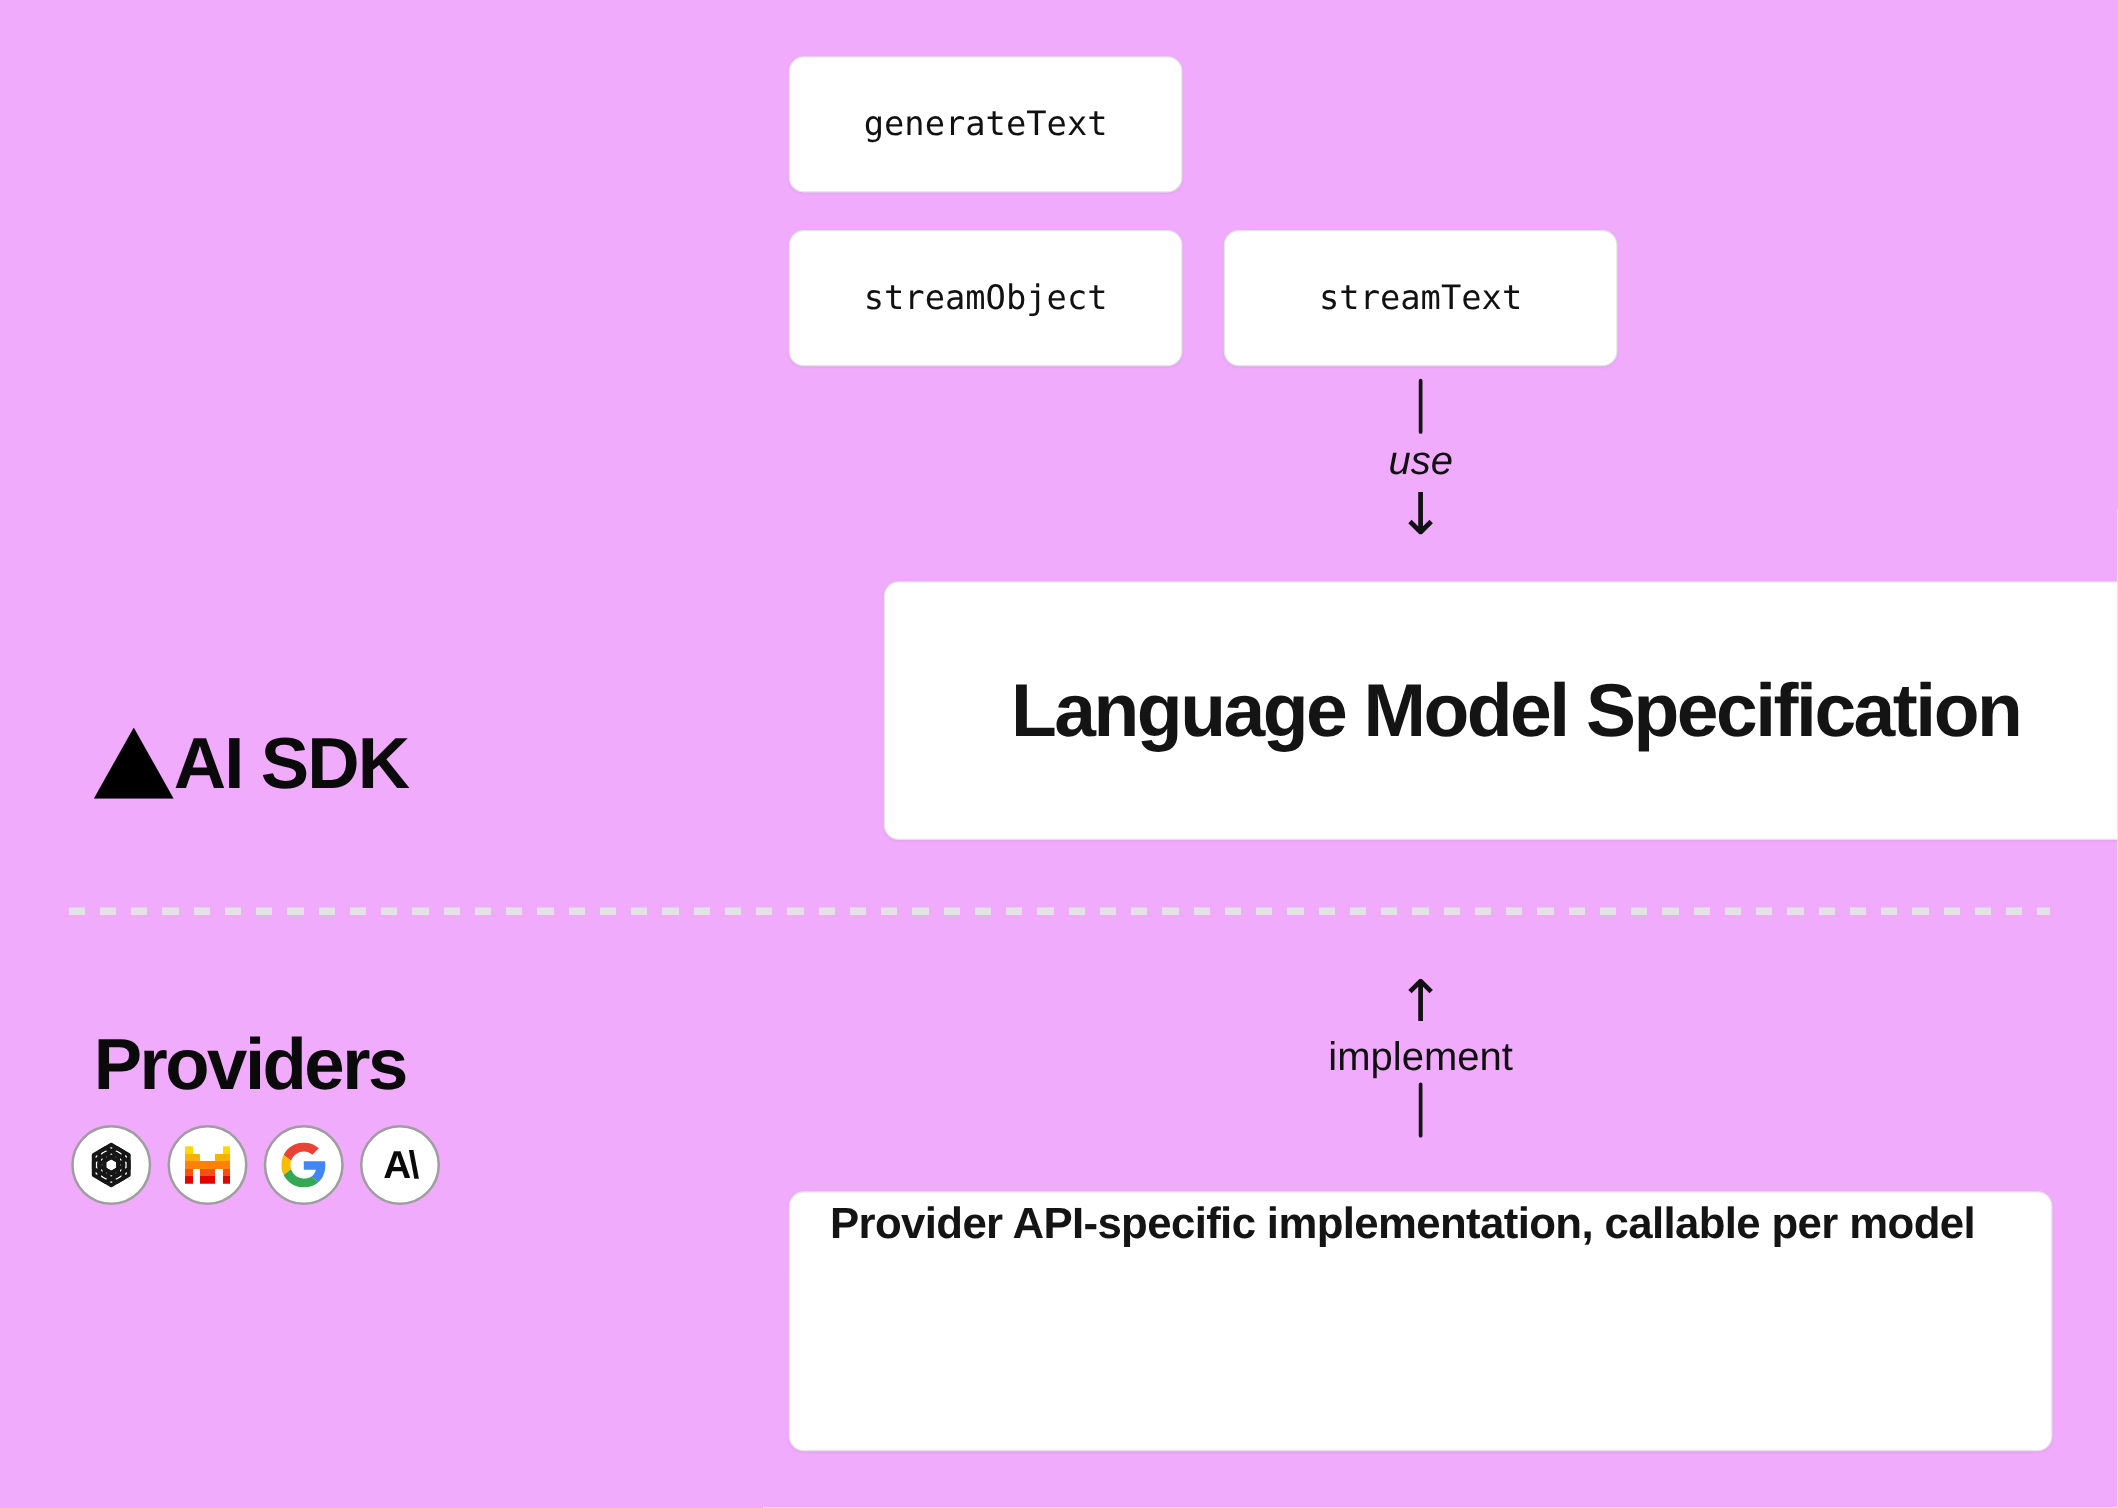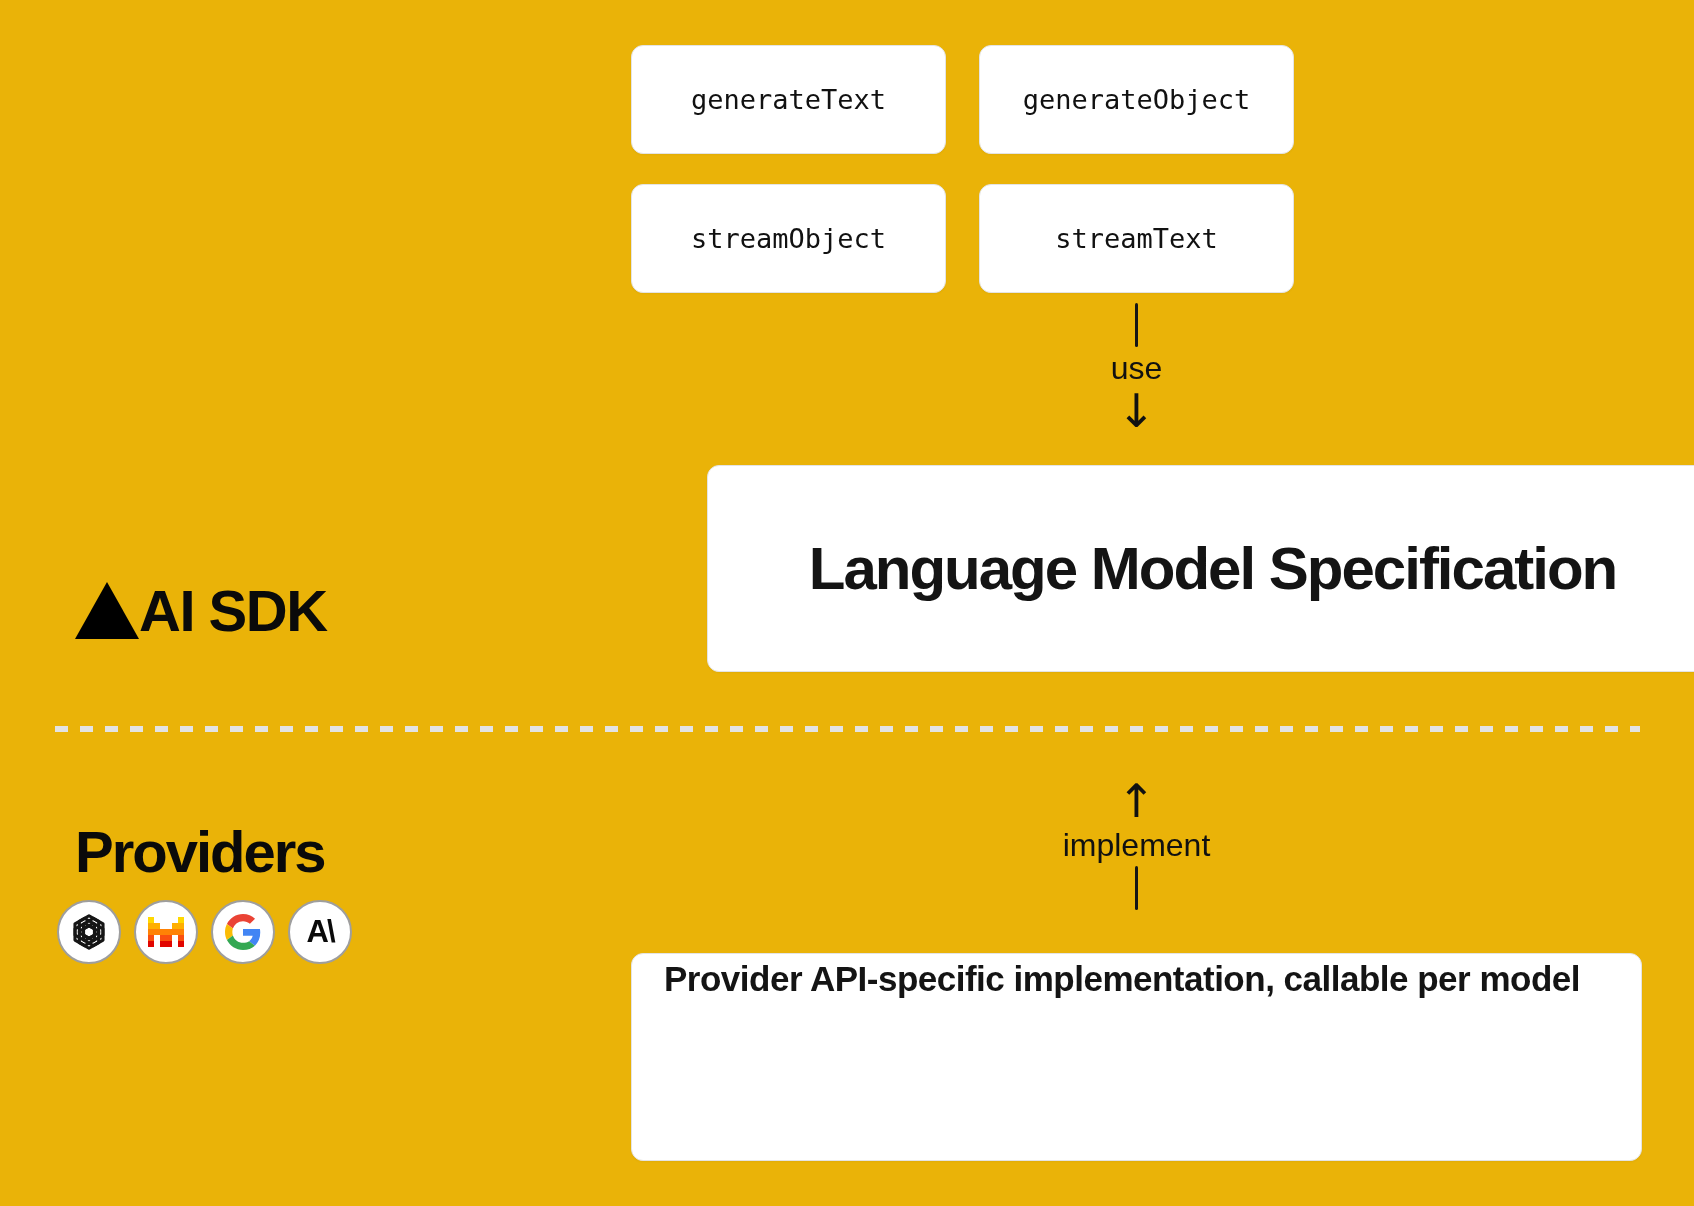--- a/index.html
+++ b/index.html
@@ -3,21 +3,21 @@
 <meta charset="utf-8">
 <style>
   * { margin: 0; padding: 0; box-sizing: border-box; }
   html, body { background: #fafafa; }
   body { font-family: "Liberation Sans", "DejaVu Sans", sans-serif; color: #161616; }
 
   .canvas {
     position: relative;
     width: 1694px;
     height: 1206px;
-    background: #eab308;
+    background: #f0abfc;
     overflow: hidden;
   }
 
   
   .card {
     background: #ffffff;
     border: 1px solid #e4e4e4;
     border-radius: 12px;
     box-shadow: 0 1px 2px rgba(0,0,0,0.04);
   }
@@ -31,21 +31,21 @@
     display: flex; align-items: center; justify-content: center;
     font-family: "DejaVu Sans Mono", "Liberation Mono", monospace;
     font-size: 27px; font-weight: 500; color: #111111;
   }
 
   
   .connector {
     position: absolute; left: 631px; width: 1011px;
     display: flex; flex-direction: column; align-items: center;
   }
-  .connector-use { top: 303px; }
+  .connector-use { top: 303px; font-style: italic; }
   .connector-implement { top: 780px; }
   .stem { width: 3px; height: 44px; background: #161616; border-radius: 2px; }
   .connector-label { font-size: 32px; color: #111111; line-height: 1.15; padding: 3px 0; }
   .arrow-glyph {
     font-size: 46px; line-height: 0.95; color: #111111;
     font-family: "DejaVu Sans", sans-serif;
   }
 
   
   .spec-box {
@@ -103,23 +103,20 @@
 </style>
 </head>
 <body>
 
 <div class="canvas">
 
   <div class="fn-grid">
     <div class="fn-row row1">
       <div class="card fn-box">
         <span>generateText</span>
-      </div>
-      <div class="card fn-box">
-        <span>generateObject</span>
       </div>
     </div>
     <div class="fn-row row2">
       <div class="card fn-box">
         <span>streamObject</span>
       </div>
       <div class="card fn-box">
         <span>streamText</span>
       </div>
     </div>

